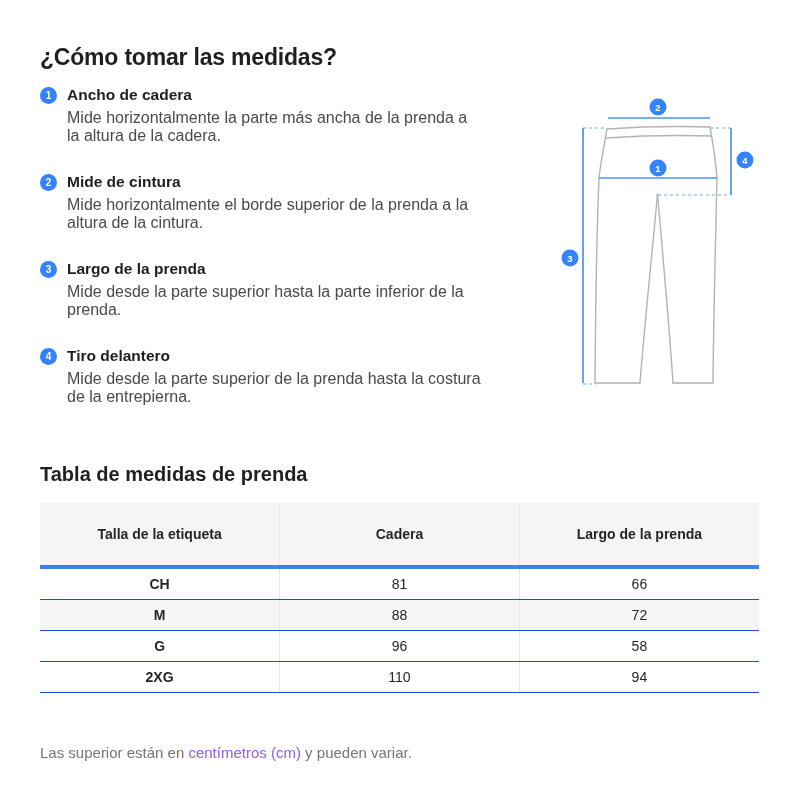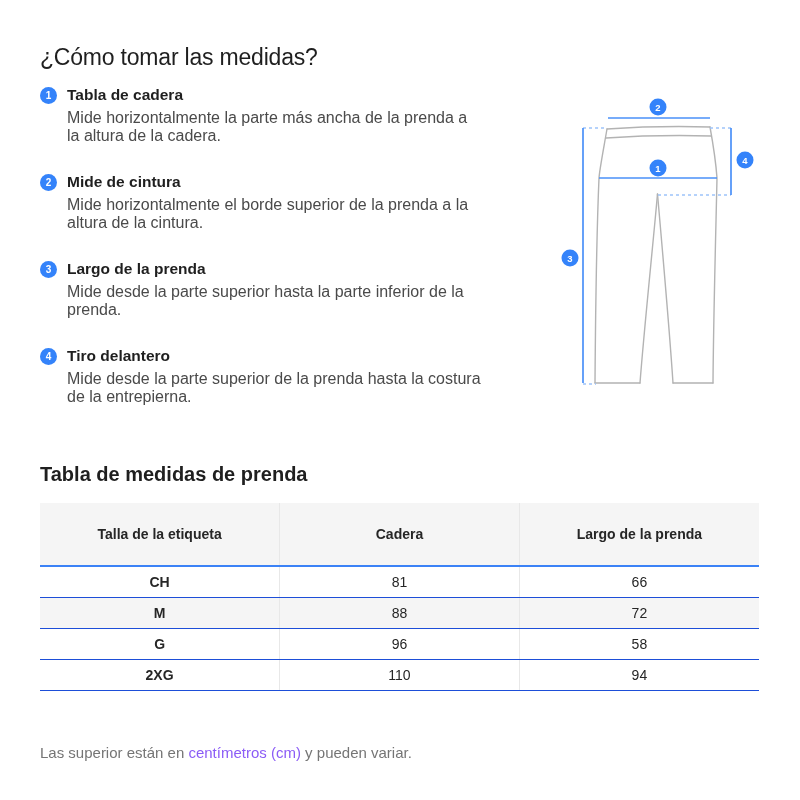--- a/index.html
+++ b/index.html
@@ -15,21 +15,21 @@
     height: 800px;
     background: #ffffff;
     overflow: hidden;
   }
   
   .main-title {
     position: absolute;
     left: 40px;
     top: 29px;
     font-size: 23px;
-    font-weight: 400;
+    font-weight: 700;
     letter-spacing: -0.2px;
     color: #1f1f1f;
   }
   .section-title {
     position: absolute;
     left: 40px;
     top: 446px;
     font-size: 20px;
     font-weight: 700;
     color: #1f1f1f;
@@ -126,21 +126,21 @@
     table-layout: fixed;
   }
   table.size-table thead th {
     height: 60px;
     background: #f5f5f5;
     font-size: 14px;
     font-weight: 700;
     color: #262626;
     text-align: center;
     vertical-align: middle;
-    border-bottom: 2px solid #3b82f6;
+    border-bottom: 4px solid #3b82f6;
   }
   table.size-table th + th,
   table.size-table td + td {
     border-left: 1px solid #e8e8e8;
   }
   table.size-table tbody td {
     height: 28px;
     font-size: 14px;
     color: #262626;
     text-align: center;
@@ -164,21 +164,21 @@
 
 <div id="page">
 
   <h1 class="main-title">¿Cómo tomar las medidas?</h1>
 
   <div class="instructions">
 
     <div class="instruction">
       <span class="badge">1</span>
       <div>
-        <h3>Tabla de cadera</h3>
+        <h3>Ancho de cadera</h3>
         <div class="desc">
           <div>Mide horizontalmente la parte más ancha de la prenda a</div>
           <div>la altura de la cadera.</div>
         </div>
       </div>
     </div>
 
     <div class="instruction">
       <span class="badge">2</span>
       <div>

